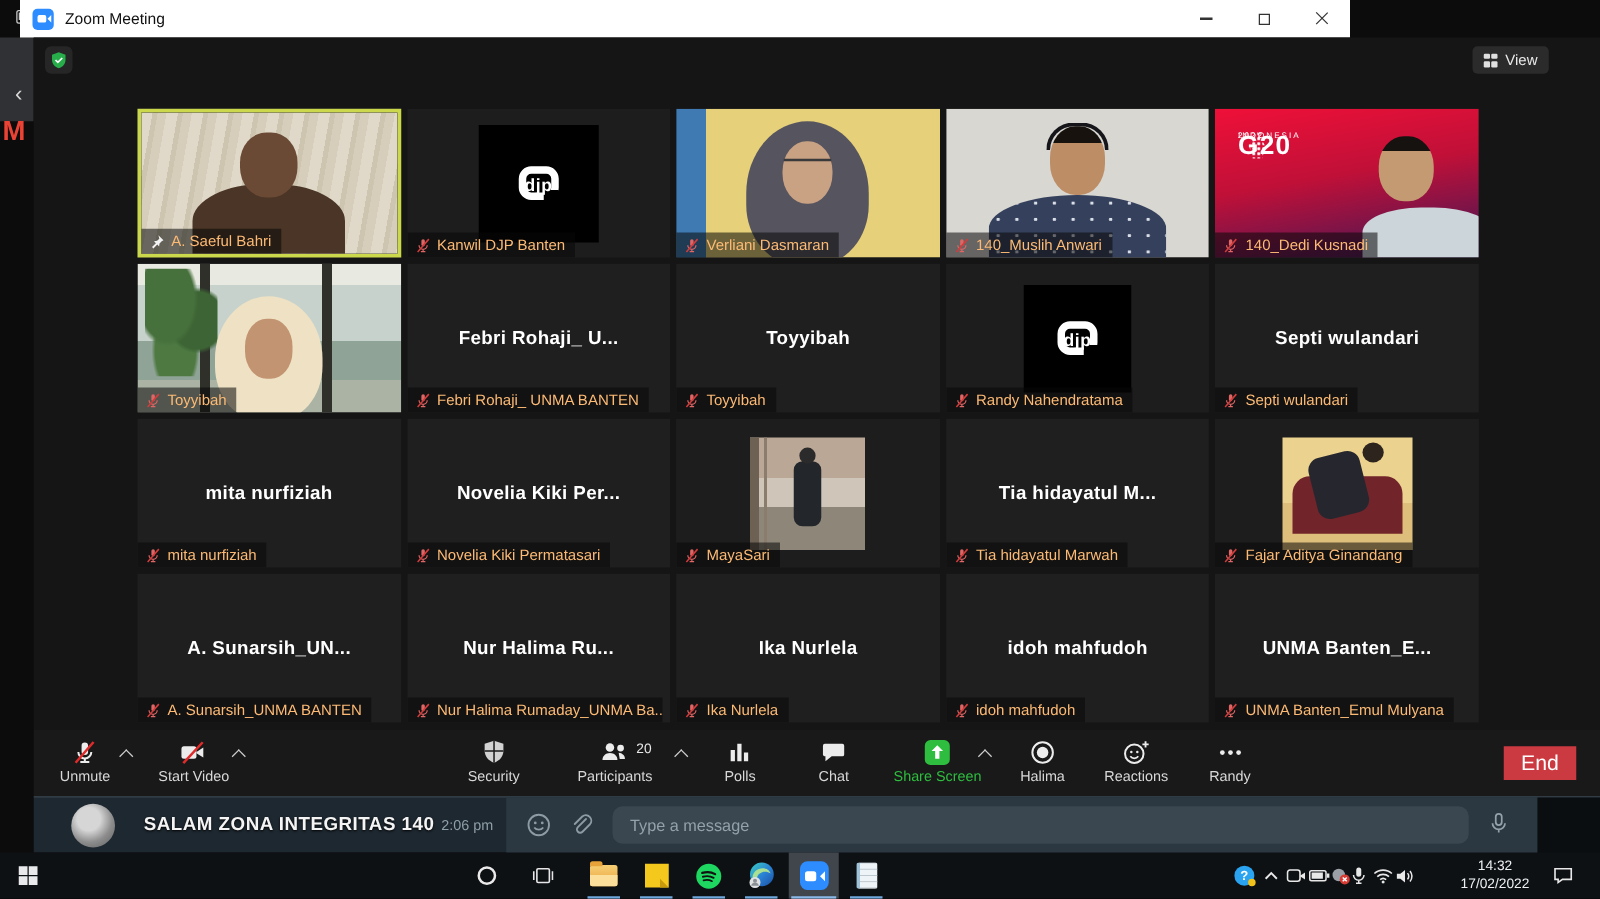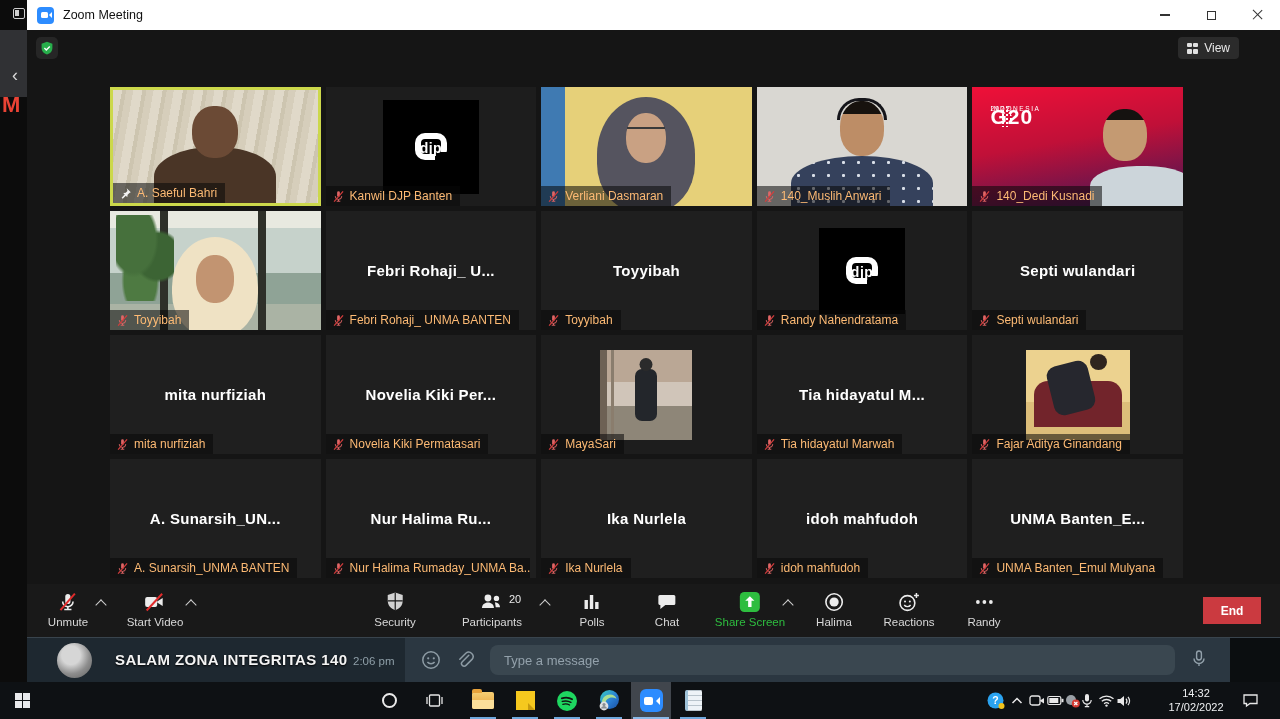--- a/index.html
+++ b/index.html
@@ -9,21 +9,21 @@
 
   
   .bg-strip { position:absolute; left:0; top:0; width:27px; height:682px; background:#0c0c0c; overflow:hidden; }
   .bg-strip .tabicon { position:absolute; left:13px; top:8px; width:12px; height:11px; border:1.5px solid #cfcfcf; border-radius:2px; background:#0c0c0c; }
   .bg-strip .tabicon::after{content:'';position:absolute;left:1px;top:1px;width:4px;height:6px;background:#cfcfcf;}
   .bg-strip .browser-top { position:absolute; left:0; top:30px; width:27px; height:67px; background:#303134; }
   .bg-strip .back { position:absolute; left:12px; top:36px; color:#d8d8d8; font-size:18px; line-height:18px; }
   .bg-strip .gmail-m { position:absolute; left:2px; top:62px; font-size:22px; font-weight:bold; color:#ea4335; }
 
   
-  .titlebar { position:absolute; left:27px; top:0; width:1253px; height:30px; background:#ffffff; display:flex; align-items:center; }
+  .titlebar { position:absolute; left:16px; top:0; width:1064px; height:30px; background:#ffffff; display:flex; align-items:center; }
   .zicon { width:17px; height:17px; margin-left:10px; border-radius:4px; background:#2d8cff; position:relative; }
   .zicon::before { content:''; position:absolute; left:3.5px; top:5.5px; width:7px; height:6px; background:#fff; border-radius:1.5px; }
   .zicon::after { content:''; position:absolute; right:2.2px; top:5.2px; border-right:3.5px solid #fff; border-top:3.5px solid transparent; border-bottom:3.5px solid transparent; }
   .wtitle { margin-left:9px; font-size:12.5px; color:#111; }
   .wcontrols { margin-left:auto; display:flex; height:100%; }
   .wc { width:46px; height:100%; display:flex; align-items:center; justify-content:center; }
   .wc-min i { display:block; width:10px; height:1.2px; background:#333; }
   .wc-max i { display:block; width:9px; height:9px; border:1.1px solid #333; }
   .wc-close { position:relative; }
   .wc-close i, .wc-close i::after { content:''; display:block; width:13px; height:1.2px; background:#333; transform:rotate(45deg); }
@@ -102,21 +102,21 @@
   .djp-glyph::after { content:''; position:absolute; right:-6.5px; bottom:-6.5px; width:12px; height:9px; background:#000; }
   .djp-txt { color:#fff; font-weight:bold; font-size:14px; margin-top:2px; letter-spacing:.5px; }
 
   
   .toolbar { position:absolute; left:27px; top:584px; width:1253px; height:53px; background:#191919; }
   .tb-item { position:absolute; top:7px; transform:translateX(-50%); display:flex; flex-direction:column; align-items:center; width:max-content; }
   .tb-item .lbl { margin-top:3px; font-size:11.5px; color:#d8d8d8; }
   .tb-item.green .lbl { color:#2ebd3f; }
   .tb-chev { position:absolute; top:17px; width:8px; height:8px; border-top:1.6px solid #cfcfcf; border-right:1.6px solid #cfcfcf; transform:rotate(-45deg); }
   .pcount { position:absolute; font-size:11px; color:#e8e8e8; }
-  .endbtn { position:absolute; left:1176px; top:13px; width:58px; height:27px; background:#cb3a40; border:none; border-radius:0; color:#fff; font-weight:bold; font-size:12px; }
+  .endbtn { position:absolute; left:1176px; top:13px; width:58px; height:27px; background:#cb3a40; border:none; border-radius:0; color:#fff; font-weight:normal; font-size:17px; }
 
   
   .overlay { position:absolute; left:27px; top:637px; width:1253px; height:45px; background:#1e2830; border-top:1px solid #39444d; }
   .ov-right { position:absolute; left:378px; top:0; width:825px; height:45px; background:#2b3741; }
   .ov-black { position:absolute; left:1203px; top:0; width:50px; height:45px; background:#0b0e10; }
   .ov-avatar { position:absolute; left:30px; top:5px; width:35px; height:35px; border-radius:50%; background:radial-gradient(circle at 40% 35%,#d6d6d6 0 30%,#8d8d8d 60%,#5c5c5c); }
   .ov-msg { position:absolute; left:88px; top:13px; color:#f4f4f4; font-weight:bold; font-size:15px; letter-spacing:.4px; text-shadow:0 1px 2px #000; white-space:nowrap; }
   .ov-time { position:absolute; left:326px; top:17px; color:#8f9fa8; font-size:11.5px; }
   .ov-emoji { position:absolute; left:394px; top:12px; }
   .ov-clip { position:absolute; left:428px; top:12px; }

